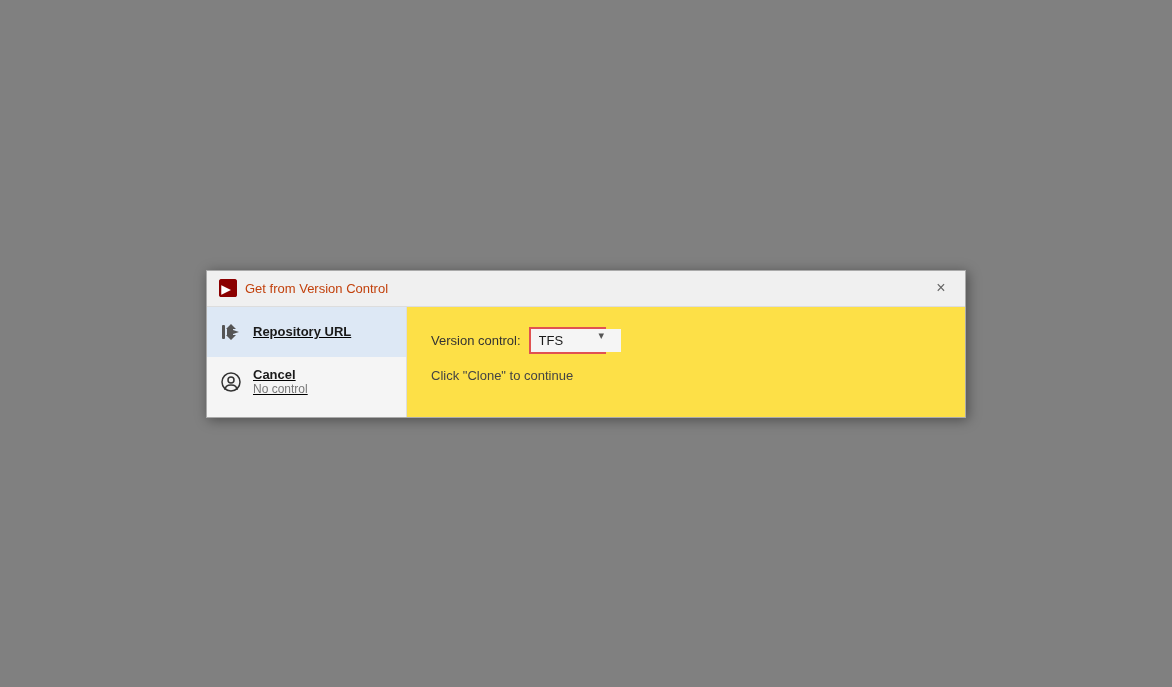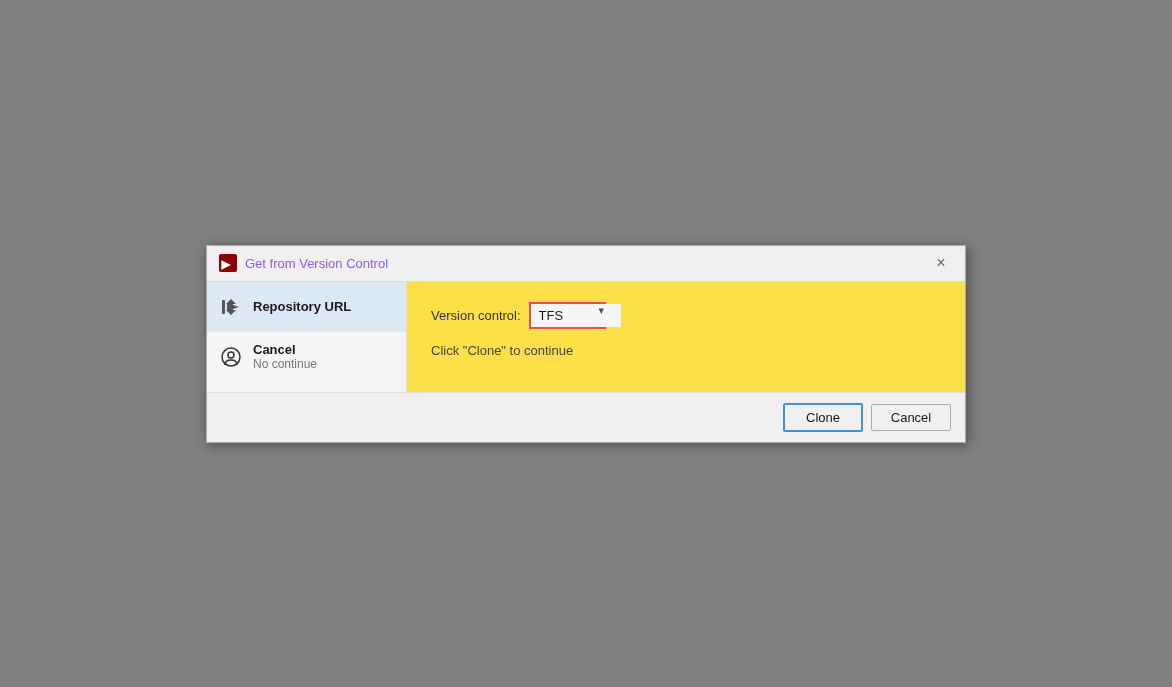--- a/index.html
+++ b/index.html
@@ -46,21 +46,21 @@
       justify-content: center;
     }
 
     .title-bar-icon svg {
       width: 18px;
       height: 18px;
     }
 
     .title-bar-text {
       font-size: 13px;
-      color: #8b5cf6;
+      color: #c2410c;
       flex: 1;
     }
 
     .title-bar-close {
       width: 24px;
       height: 24px;
       display: flex;
       align-items: center;
       justify-content: center;
       cursor: pointer;
@@ -81,20 +81,21 @@
       display: flex;
       flex-direction: column;
     }
 
     .sidebar-item {
       display: flex;
       align-items: center;
       padding: 10px 12px;
       cursor: pointer;
       min-height: 50px;
+      text-decoration: underline;
     }
 
     .sidebar-item.active {
       background: #dde8f5;
     }
 
     .sidebar-item-icon {
       width: 24px;
       height: 24px;
       margin-right: 10px;
@@ -252,21 +253,21 @@
       <div class="sidebar-item">
         <div class="sidebar-item-icon">
           <svg width="22" height="22" viewBox="0 0 22 22">
             <circle cx="11" cy="11" r="9" fill="none" stroke="#333" stroke-width="1.5"></circle>
             <circle cx="11" cy="9" r="3" fill="none" stroke="#333" stroke-width="1.5"></circle>
             <path d="M5 19 Q5 14 11 14 Q17 14 17 19" fill="none" stroke="#333" stroke-width="1.5"></path>
           </svg>
         </div>
         <div class="sidebar-item-content">
           <span class="sidebar-item-label">Cancel</span>
-          <span class="sidebar-item-sublabel">No continue</span>
+          <span class="sidebar-item-sublabel">No control</span>
         </div>
       </div>
     </div>
 
     <div class="main-content">
       <div class="form-row">
         <span class="form-label">Version control:</span>
         <div class="version-control-select-wrapper">
           <select class="version-control-select">
             <option value="TFS">TFS</option>
@@ -275,17 +276,13 @@
           </select>
           <span class="select-arrow">▾</span>
         </div>
       </div>
       <div class="form-row">
         <span class="hint-text">Click "Clone" to continue</span>
       </div>
     </div>
   </div>
 
-  <div class="dialog-footer">
-    <button class="btn btn-clone">Clone</button>
-    <button class="btn btn-cancel">Cancel</button>
-  </div>
 </div>
 
 </body></html>

